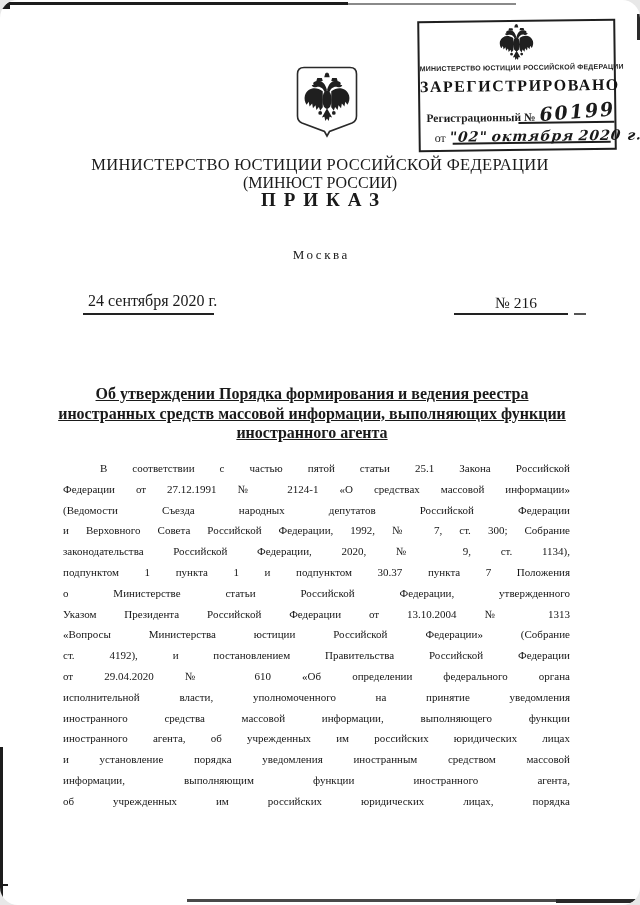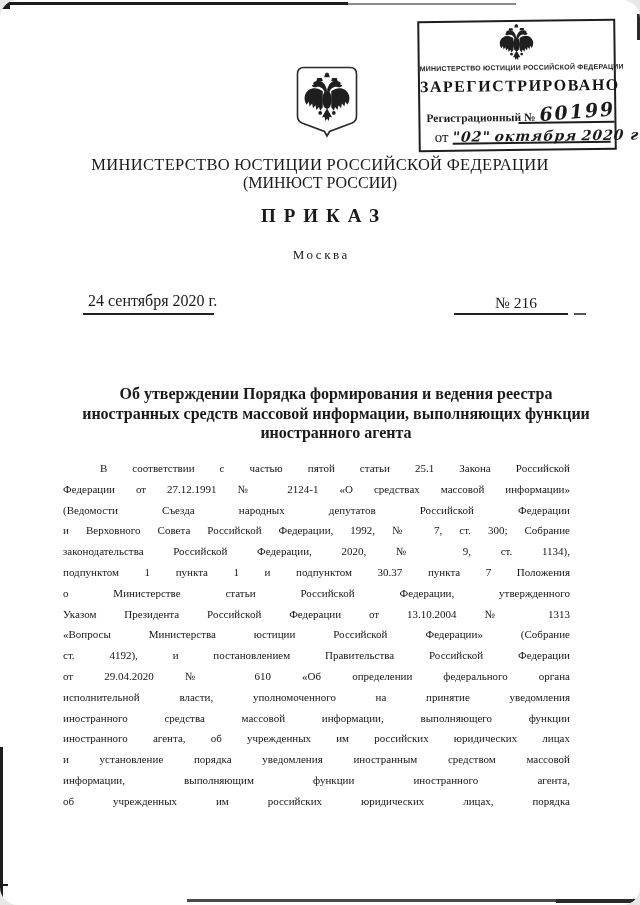--- a/index.html
+++ b/index.html
@@ -36,56 +36,56 @@
     font-size:16px; font-weight:bold; letter-spacing:1.5px; white-space:nowrap; color:#141414;
   }
   .stamp-regline { position:absolute; left:6px; right:4px; top:81px; text-align:left; white-space:nowrap; }
   .stamp-reglabel { font-size:11.5px; font-weight:bold; color:#1d1d1d; }
   .stamp-regnum {
     display:inline-block; font-family:"DejaVu Serif", serif; font-style:italic;
     font-size:19px; font-weight:bold; letter-spacing:2px; transform:rotate(-4deg) translateY(-2px);
   }
   .stamp-regline-underline { position:absolute; left:92px; top:19px; width:96px; height:1.5px; background:#1d1d1d; }
   .stamp-dateline { position:absolute; left:14px; right:4px; top:105px; text-align:left; white-space:nowrap; }
-  .stamp-datetext { font-size:15px; font-weight:normal; color:#1d1d1d; }
+  .stamp-datetext { font-size:12px; font-weight:normal; color:#1d1d1d; }
   .hw {
     font-family:"DejaVu Serif", serif; font-style:italic; font-weight:bold;
     font-size:14px; letter-spacing:1px; display:inline-block; transform:skewX(-6deg);
   }
   .stamp-date-underline { position:absolute; left:18px; top:15px; width:158px; height:1.5px; background:#1d1d1d; }
 
   
   .emblem { position:absolute; left:296px; top:66px; }
 
   
   .ministry-title {
     position:absolute; left:40px; width:560px; top:155px; text-align:center;
     font-size:16.5px; letter-spacing:0.3px; white-space:nowrap;
   }
   .ministry-short {
     position:absolute; left:40px; width:560px; top:174px; text-align:center; font-size:16px;
   }
   .doc-type {
-    position:absolute; left:40px; width:560px; top:205px; text-align:center;
+    position:absolute; left:40px; width:560px; top:189px; text-align:center;
     font-size:19px; font-weight:bold; letter-spacing:8px; text-indent:8px;
   }
   .city {
     position:absolute; left:40px; width:560px; top:247px; text-align:center;
     font-size:13px; letter-spacing:2.5px; text-indent:2.5px;
   }
 
   
   .doc-date { position:absolute; left:88px; top:292px; font-size:16px; }
   .date-underline { position:absolute; left:83px; top:313px; width:131px; height:1.5px; background:#222; }
   .doc-number { position:absolute; left:495px; top:294px; font-size:15.5px; }
   .number-underline { position:absolute; left:454px; top:313px; width:114px; height:1.5px; background:#222; }
   .number-underline2 { position:absolute; left:574px; top:313px; width:12px; height:1.5px; background:#555; }
 
   
-  .subject { position:absolute; left:80px; top:384px; width:512px; }
+  .subject { position:absolute; left:56px; top:384px; width:512px;text-decoration:underline; }
   .subject-line { text-align:center; font-size:16px; font-weight:bold; line-height:19.5px; }
 
   
   .body-text { position:absolute; left:63px; top:458px; width:507px; }
   .body-line {
     font-size:11px; line-height:20.8px; text-align:justify; text-align-last:justify;
     white-space:normal; color:#161616;
   }
   .body-line:first-child { text-indent:37px; }
 </style>

